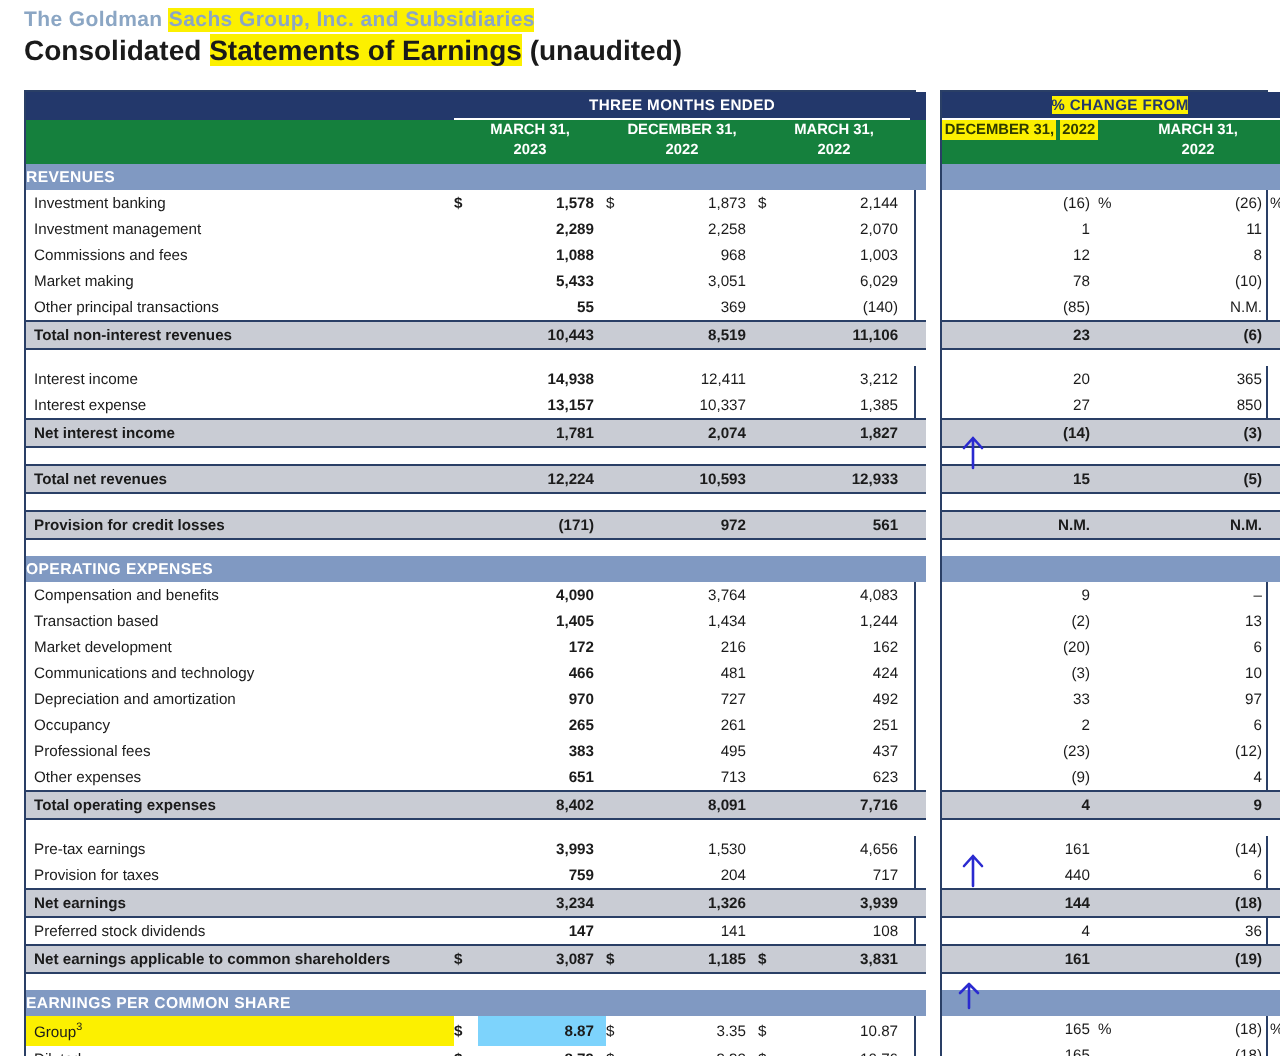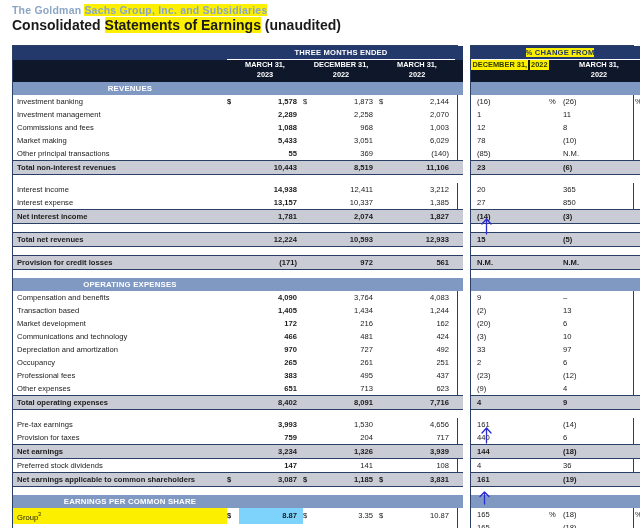--- a/index.html
+++ b/index.html
@@ -42,35 +42,35 @@
   table{border-collapse:collapse;width:100%;table-layout:fixed;font-size:7.6px;}
   td{padding:0;height:13px;line-height:13px;vertical-align:middle;
      color:#1b1b1b;overflow:hidden;white-space:nowrap;}
 
   
   .cLbl{width:214px;}
   .cD{width:12px;text-align:left;}
   .cN{width:64px;text-align:right;padding-right:6px;}
   .cPad{width:8px;}
   
-  .bN{width:72px;text-align:left;padding-right:4px;}
+  .bN{width:72px;text-align:right;padding-right:4px;}
   .bPc{width:14px;text-align:left;}
   .bPadL{width:6px;}
 
   .lbl{padding-left:4px;}
-  .hdrband2 td{background:#0f172a;color:#ffffff;height:22px;
+  .hdrband2 td{background:#15803d;color:#ffffff;height:22px;
     font-size:7.4px;font-weight:700;text-align:center;line-height:10px;
     padding:0;vertical-align:top;}
   .hdrTop td{background:#23386b;color:#ffffff;font-size:7.6px;font-weight:700;
     text-align:center;height:12px;letter-spacing:.2px;margin-top:15px;}
   .u-line{border-bottom:1.5px solid #ffffff;}
 
   .section td{background:#8099c2;color:#ffffff;font-weight:700;height:13px;
     font-size:7.8px;letter-spacing:.2px;}
-  .section .lbl{padding-left:20px;text-align:center;}
+  .section .lbl{padding-left:0;}
 
   .tot td{background:#c9ccd4;font-weight:700;
     border-top:1px solid #2a3f66;border-bottom:1px solid #2a3f66;}
   .spacer td{height:8px;background:#ffffff;border:0;}
   .bold{font-weight:700;}
   .hlcell{background:#7dd3fc;}
   .hl{background:#fcf000;}
 
   
   .hlbar{background:#fcf000;}

